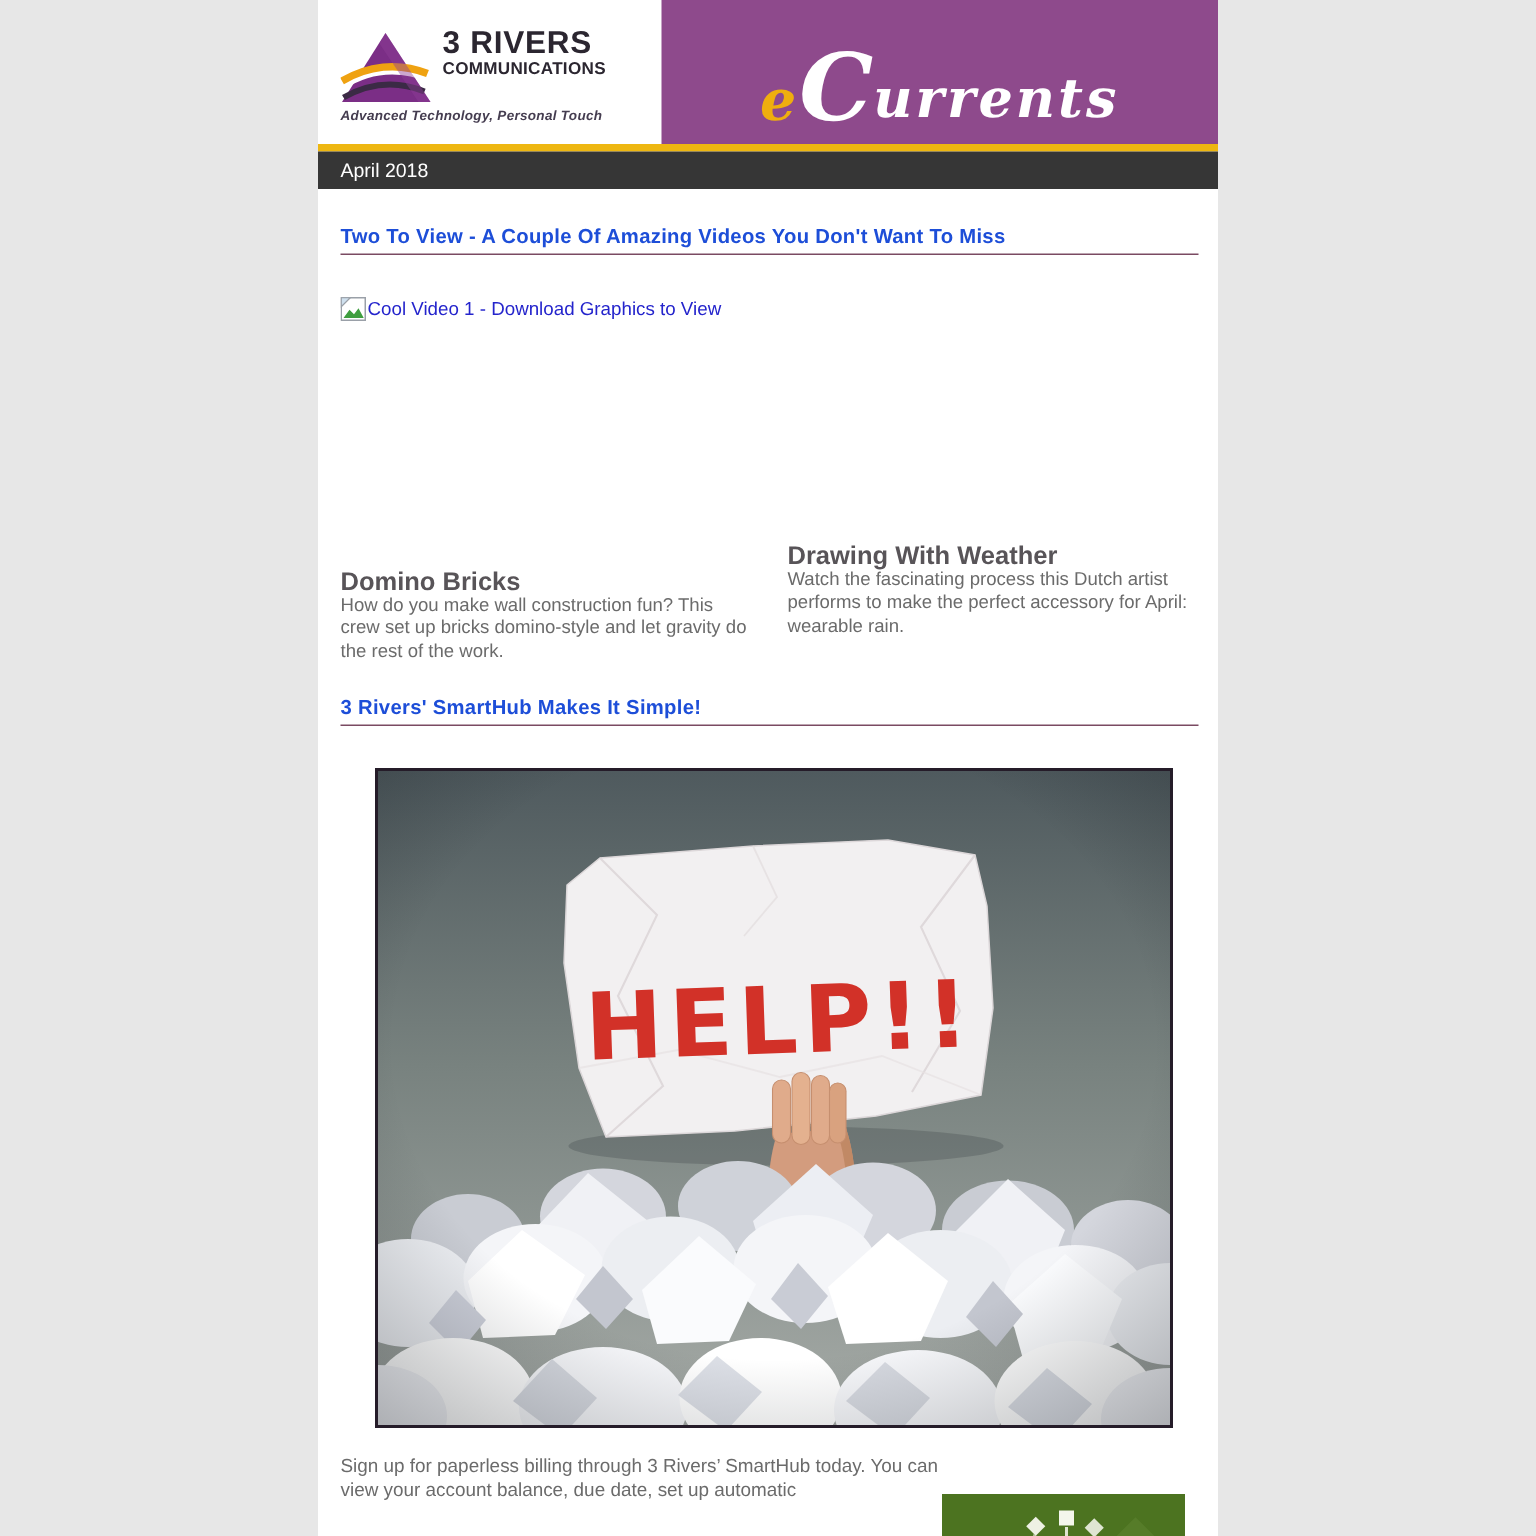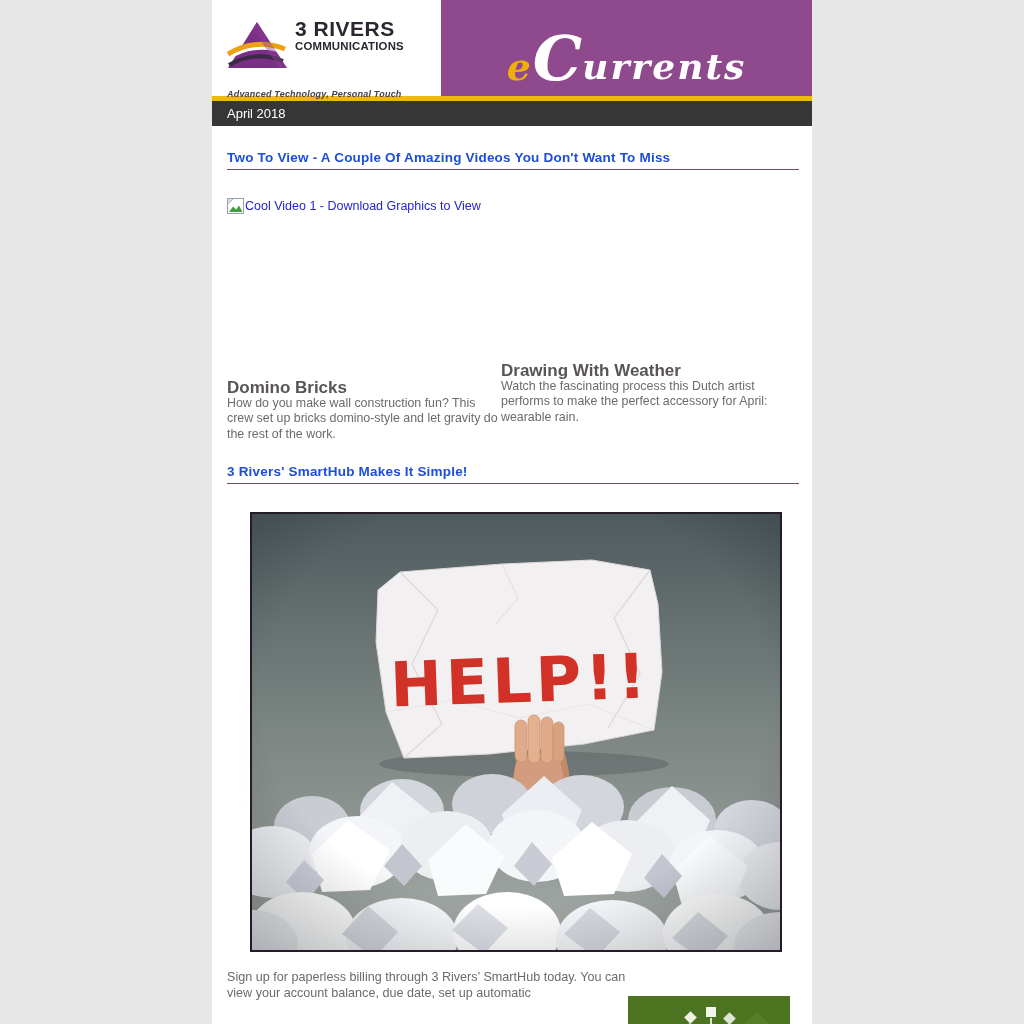--- a/index.html
+++ b/index.html
@@ -9,37 +9,37 @@
   .page { position:relative; width:600px; height:1024px; margin:0 auto; background:#ffffff; }
 
   
   .header { position:relative; height:96px; background:#ffffff; }
   .logo-area { position:absolute; left:0; top:0; width:229px; height:96px; background:#ffffff; }
   .logo-inner { position:absolute; left:15px; top:18px; display:flex; align-items:flex-start; }
   .logo-mark { display:block; margin-top:2px; }
   .logo-text { margin-left:6px; color:#2b2630; }
   .logo-line1 { font-size:21px; font-weight:bold; letter-spacing:0.5px; line-height:22px; }
   .logo-line2 { font-size:11.4px; font-weight:bold; letter-spacing:0.2px; line-height:12px; }
-  .logo-tagline { position:absolute; left:15px; top:89px; width:214px; font-size:9px; font-weight:bold; font-style:italic; color:#453d50; letter-spacing:0.2px; }
+  .logo-tagline { position:absolute; left:15px; top:72px; width:214px; font-size:9px; font-weight:bold; font-style:italic; color:#453d50; letter-spacing:0.2px; }
 
   .masthead { position:absolute; left:229px; top:0; right:0; height:96px; background:#8e4a8c; display:flex; align-items:flex-end; justify-content:center; padding-bottom:12px; overflow:hidden; }
   .masthead span { font-family:"DejaVu Serif", serif; font-style:italic; }
   .mh-e { color:#efae0e; font-size:38px; line-height:34px; font-weight:bold; }
   .mh-c { color:#ffffff; font-size:62px; line-height:50px; font-weight:bold; margin-left:2px; }
   .mh-rest { color:#ffffff; font-size:36px; line-height:36px; font-weight:bold; letter-spacing:2px; }
 
   .gold-rule { height:5px; background:#eeb711; }
   .date-bar { height:25px; background:#363636; color:#ffffff; font-size:13px; font-weight:normal; line-height:25px; padding-left:15px; }
 
   
   .content { padding:0 13px 0 15px; }
   .section-heading { margin-top:24px; font-size:13.5px; font-weight:bold; color:#1d4ed8; letter-spacing:0.2px; padding-bottom:4px; border-bottom:1px solid #7a4a62; }
   .section-heading.second { margin-top:22px; }
 
-  .columns { display:flex; margin-top:27px; }
+  .columns { display:flex; gap:24px; margin-top:27px; }
   .col { width:274px; }
   .alt-row { display:flex; align-items:center; height:17px; }
   .alt-row svg { flex:0 0 auto; }
   .alt-link { color:#2424cc; font-size:12.5px; text-decoration:none; margin-left:1px; cursor:pointer; }
   .img-space { height:166px; }
   .col-title { font-size:17px; font-weight:bold; color:#585458; line-height:16px; }
   .col-desc { font-size:12.4px; color:#6b6b6b; line-height:15.4px; }
 
   .help-frame { margin:28px 0 0 23px; width:532px; height:440px; border:2px solid #251c29; background:#5a6467; }
   .help-frame svg { display:block; }

